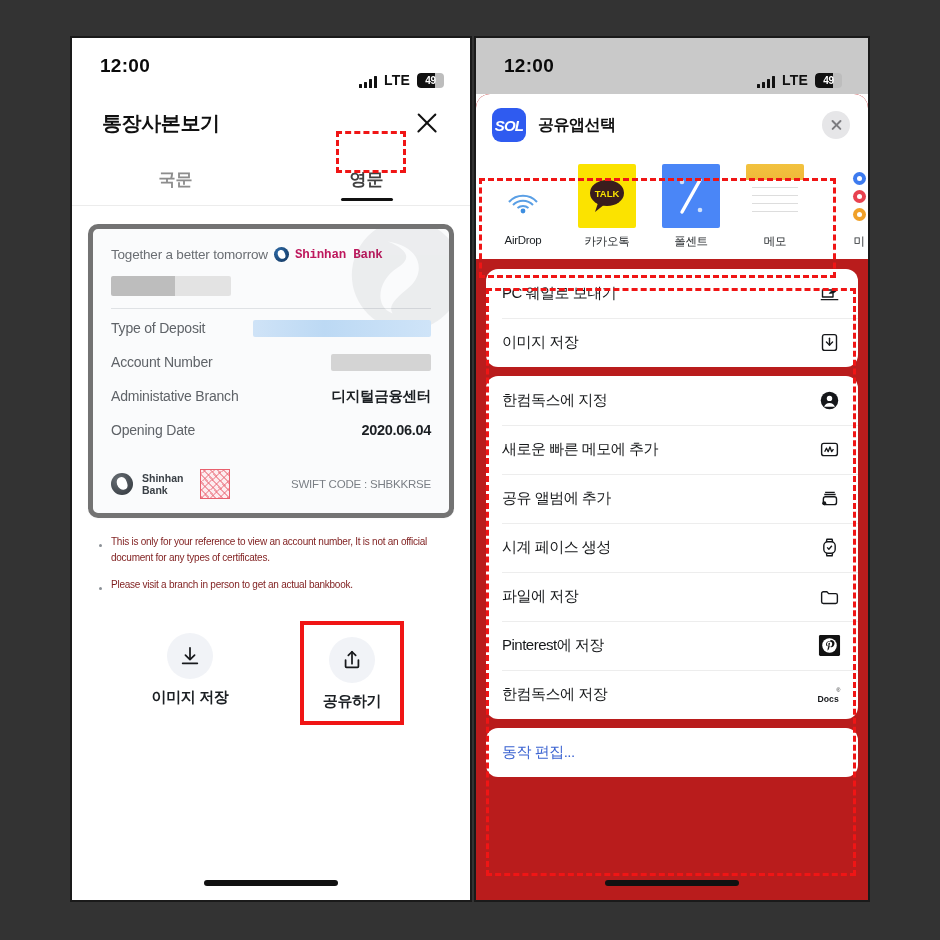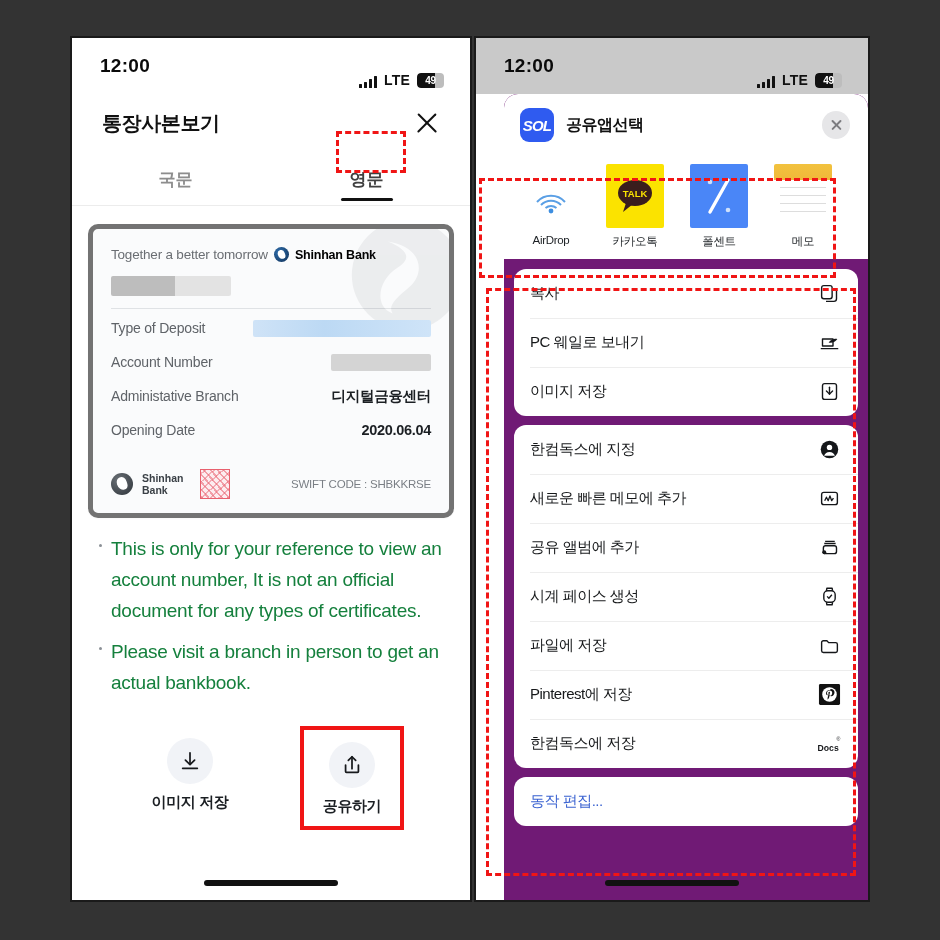--- a/index.html
+++ b/index.html
@@ -82,21 +82,21 @@
     box-shadow: 0 1px 2px rgba(0,0,0,.03);
   }
   .watermark {
     position: absolute; right: -18px; top: -14px; width: 120px; height: 120px;
     opacity: .07; pointer-events: none;
   }
   .bc-tagline {
     display: flex; align-items: center; gap: 6px;
     font-size: 13.5px; color: #6a6e73; letter-spacing: -.2px;
   }
-  .bc-tagline .brand { font-weight: 700; color: #000000; font-size: 12.5px; }
+  .bc-tagline .brand { font-weight: 700; color: #be185d; font-size: 12.5px; font-family: Liberation Mono, monospace; }
   .logo-mark {
     width: 15px; height: 15px; border-radius: 50%;
     background: radial-gradient(circle at 35% 35%, #2f6fae 0%, #173f6b 75%);
     position: relative; flex: 0 0 auto;
   }
   .logo-mark::after {
     content:""; position:absolute; left:4px; top:3px; width:7px; height:9px;
     background:#fff; border-radius:50% 50% 40% 60%; transform: rotate(-18deg);
   }
   .blur-name {
@@ -137,22 +137,22 @@
       repeating-linear-gradient(48deg, rgba(232,96,110,.55) 0 1.6px, transparent 1.6px 5px),
       repeating-linear-gradient(-42deg, rgba(232,96,110,.45) 0 1.4px, transparent 1.4px 6px),
       #fdecef;
     margin-left: 8px;
   }
   .swift { font-size: 11.5px; color: #7a7f85; letter-spacing: -.2px; }
 
   
   .notes { padding: 16px 22px 0 26px; }
   .note {
-    position: relative; padding-left: 13px; font-size: 19px; line-height: 1.62;
-    color: #15803d; letter-spacing: -.25px; margin-bottom: 11px;
+    position: relative; padding-left: 13px; font-size: 10px; line-height: 1.62;
+    color: #7f1d1d; letter-spacing: -.25px; margin-bottom: 11px;
   }
   .note::before {
     content:""; position:absolute; left: 1px; top: 10px;
     width: 3px; height: 3px; border-radius: 50%; background: #8b9096;
   }
 
   
   .actions { display: flex; justify-content: center; gap: 58px; padding: 16px 0 0; }
   .action { width: 104px; text-align: center; padding: 12px 0 10px; cursor: pointer; }
   .action.boxed { border: 4px solid #f01515; }
@@ -164,21 +164,21 @@
 
   
   .home-ind {
     position: absolute; left: 50%; transform: translateX(-50%);
     bottom: 14px; width: 134px; height: 6px; background: #111; border-radius: 4px;
   }
 
   
   .sheet {
     position: absolute; left: 0; right: 0; top: 56px; bottom: 0;
-    background: #701a75; border-radius: 14px 14px 0 0; overflow: hidden; margin-left: 28px;
+    background: #b91c1c; border-radius: 14px 14px 0 0; overflow: hidden;
   }
   .sheet-head {
     background: #fff; display: flex; align-items: center;
     padding: 14px 18px 14px 16px; gap: 12px; border-radius: 14px 14px 0 0;
   }
   .sol-icon {
     width: 34px; height: 34px; border-radius: 9px; background: #2f5bf0;
     display: flex; align-items: center; justify-content: center; flex: 0 0 auto;
   }
   .sol-icon span {
@@ -455,29 +455,20 @@
               </span>
           </div>
           <div class="applabel">미</div>
         </div>
       </div>
 
       <div class="listwrap">
 
         <div class="group first">
           <div class="row">
-            <div class="row-label">복사</div>
-            <div class="row-icon">
-              <svg width="21" height="21" viewBox="0 0 24 24" fill="none" stroke="#15171a" stroke-width="1.6" stroke-linejoin="round">
-                <rect x="3" y="3" width="12" height="15" rx="2.5"></rect>
-                <path d="M8 21h9a3 3 0 0 0 3-3V8"></path>
-              </svg>
-            </div>
-          </div>
-          <div class="row">
             <div class="row-label">PC 웨일로 보내기</div>
             <div class="row-icon">
               <svg width="21" height="21" viewBox="0 0 24 24" fill="none" stroke="#15171a" stroke-width="1.6" stroke-linejoin="round">
                 <path d="M4 8h12v8H4z"></path>
                   <path d="M2 19h20"></path>
                 <path d="M11 12c3-4 7-5 10-4-2 3-6 5-10 4Z" fill="#15171a" stroke="none"></path>
               </svg>
             </div>
           </div>
           <div class="row">

